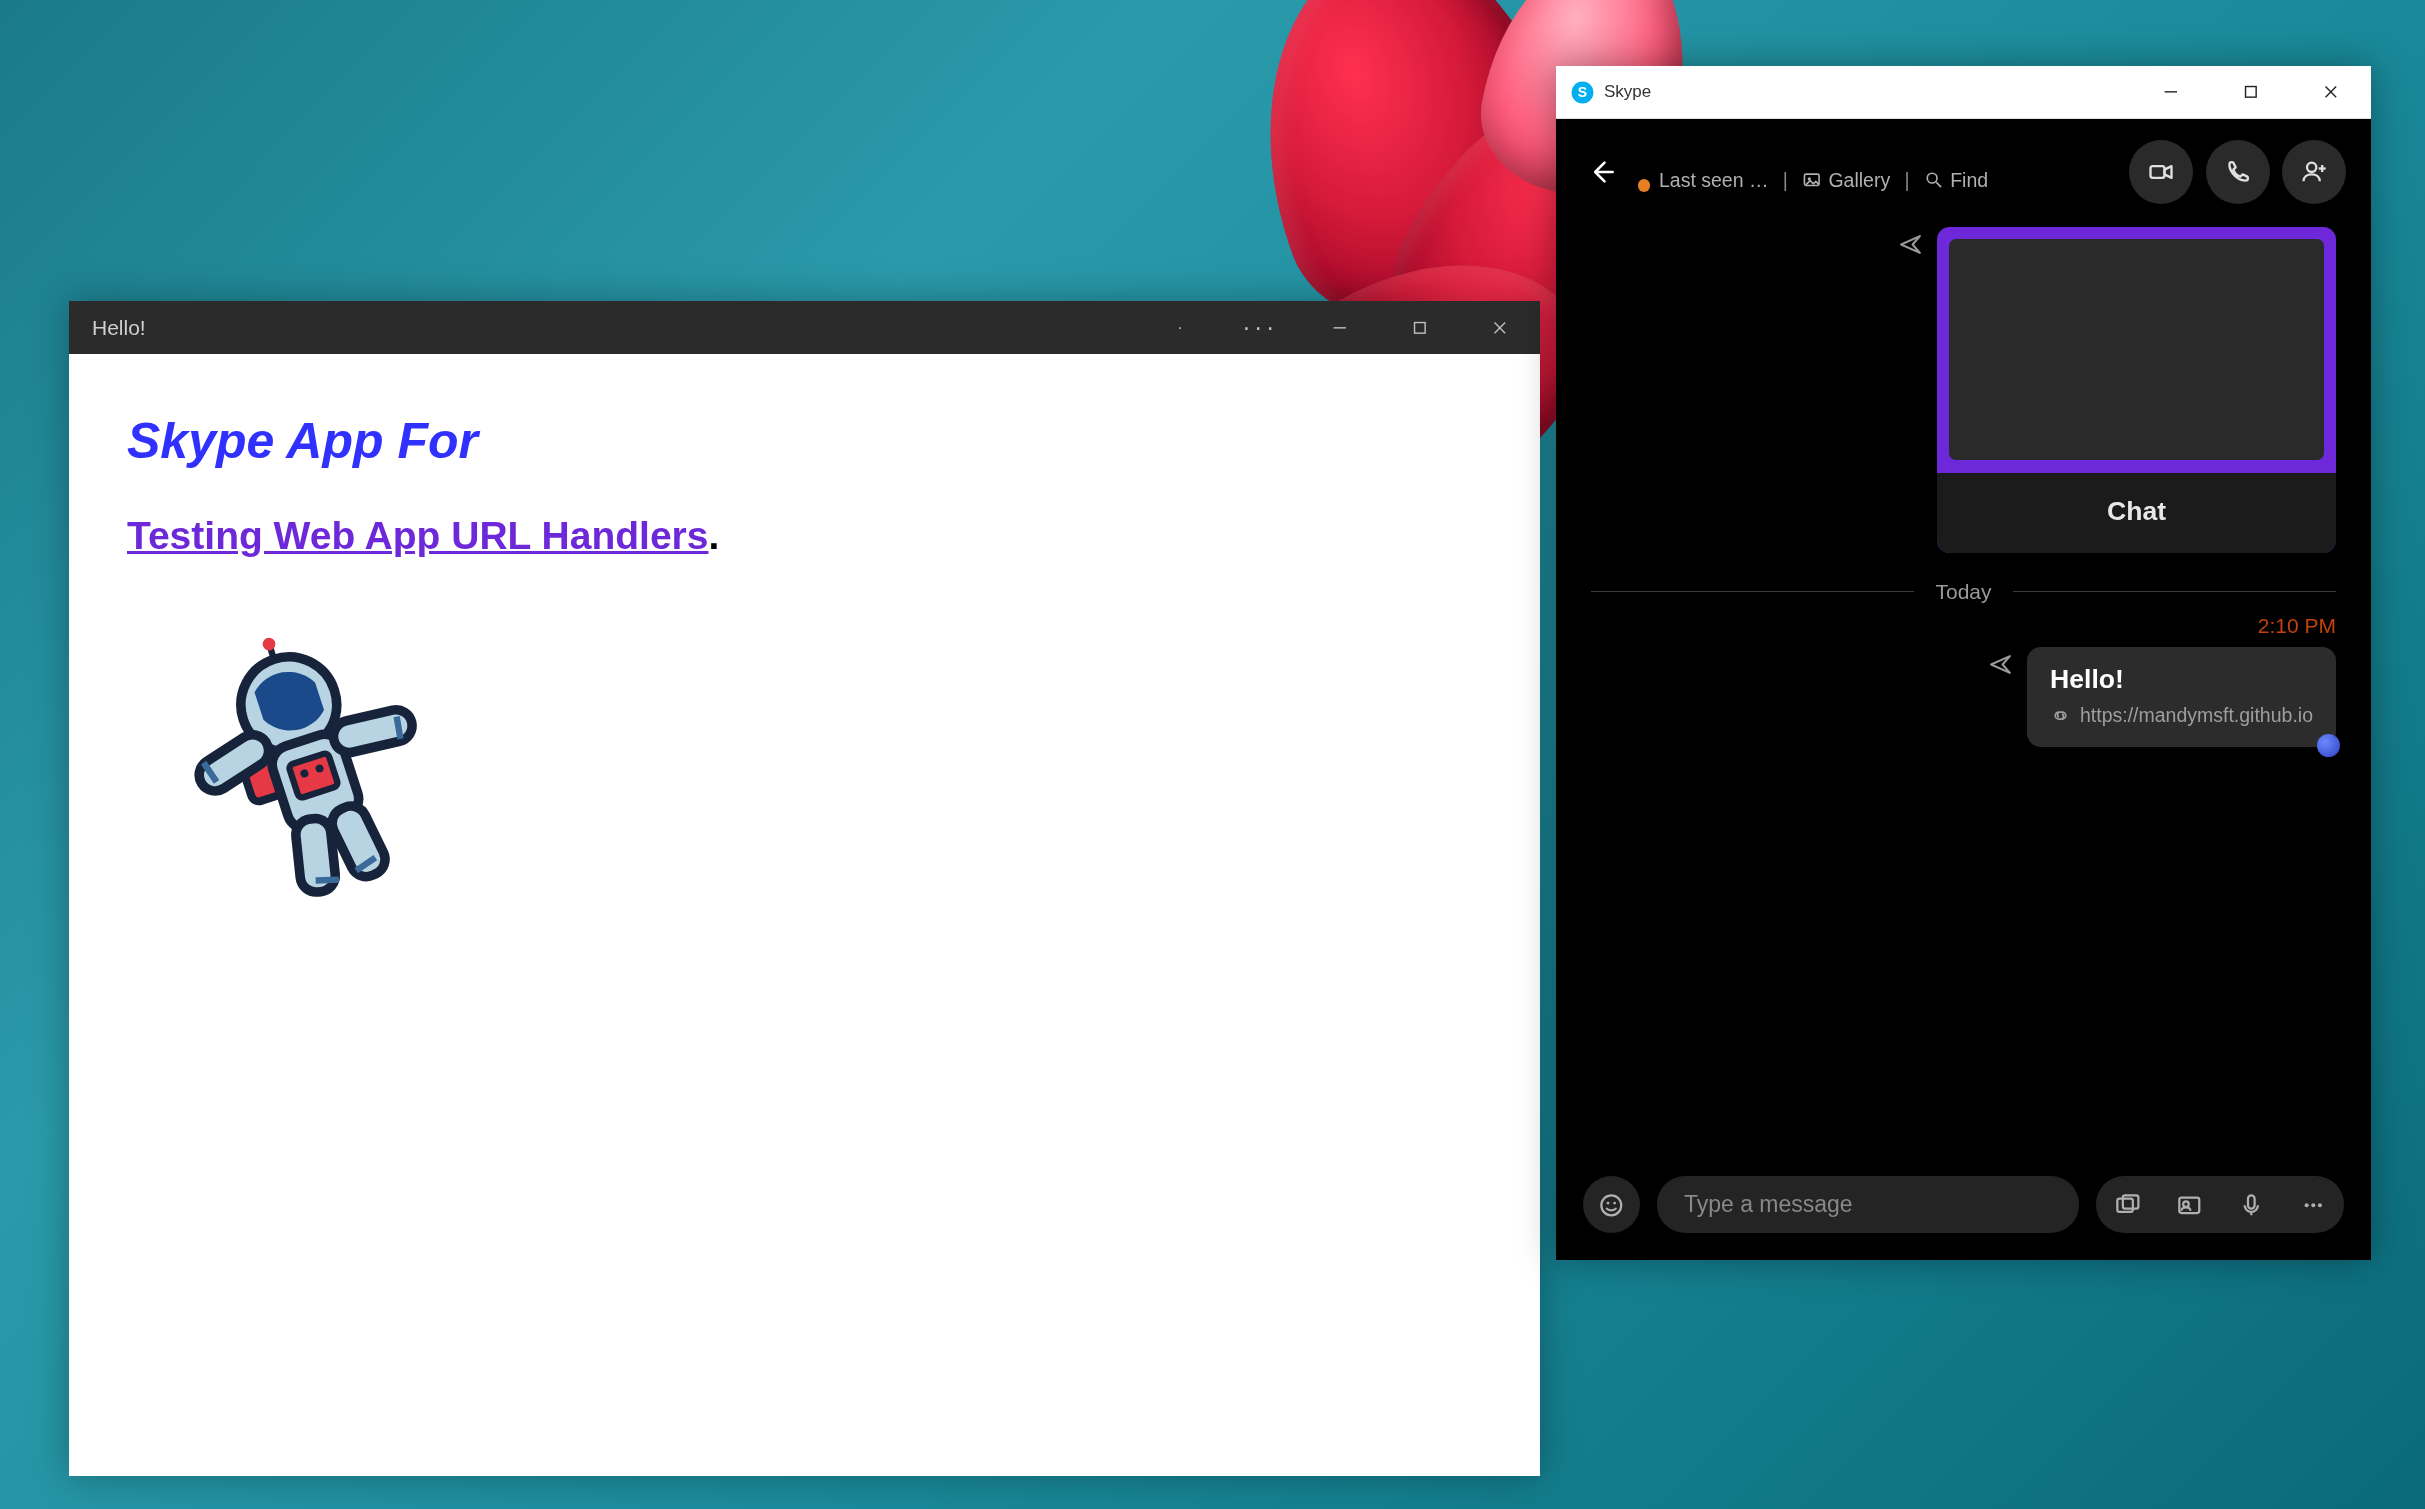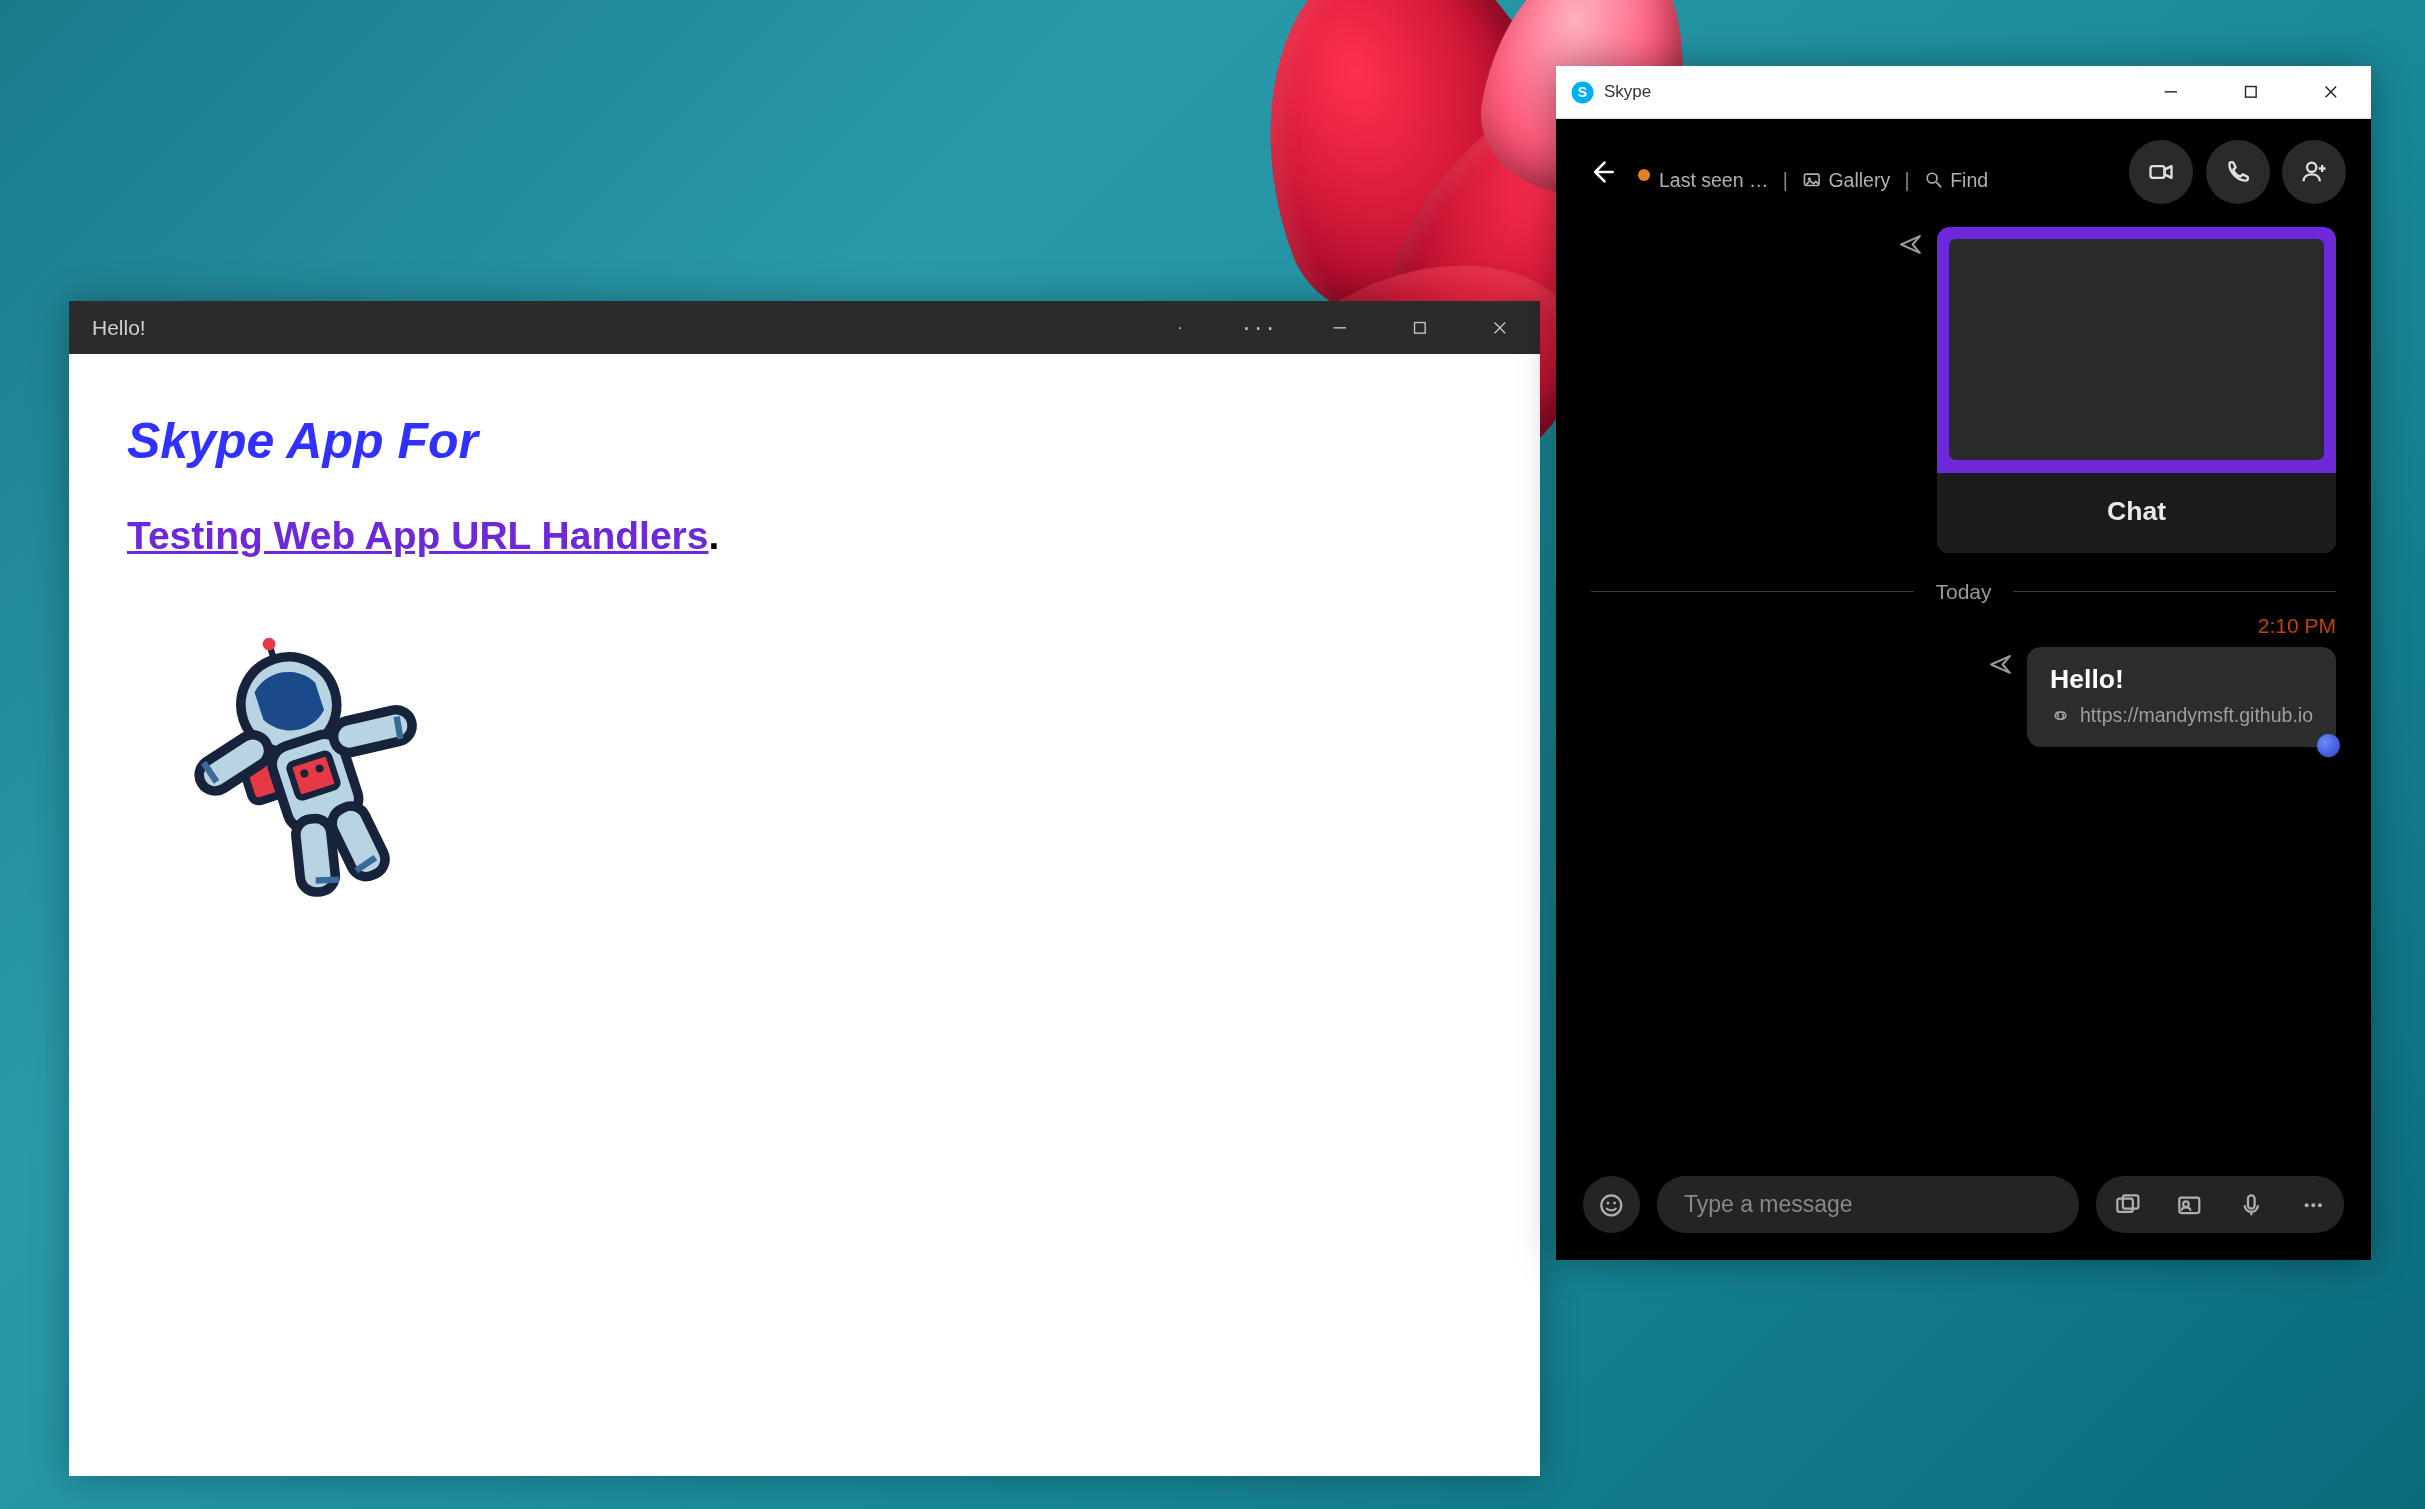--- a/index.html
+++ b/index.html
@@ -132,21 +132,21 @@
     display: flex; align-items: center; gap: 17.7px;
   }
   .back-btn {
     width: 39px; height: 39px;
     display: flex; align-items: center; justify-content: center;
     color: #fff;
   }
   .contact-block { flex: 1; min-width: 0; }
   .contact-name { font-size: 35px; font-weight: 700; line-height: 1.1; }
   .contact-sub {
-    display: flex; align-items: flex-start; gap: 8.9px;
+    display: flex; align-items: flex-end; gap: 8.9px;
     font-size: 19.5px; color: #b0b0b0;
     margin-top: 16px;
     white-space: nowrap;
   }
   .status-dot {
     width: 12.4px; height: 12.4px; border-radius: 50%;
     background: #e67e22;
   }
   .sep { color: #888; padding: 0 5.3px; }
   .sub-item { display: inline-flex; align-items: center; gap: 7px; cursor: pointer; }

